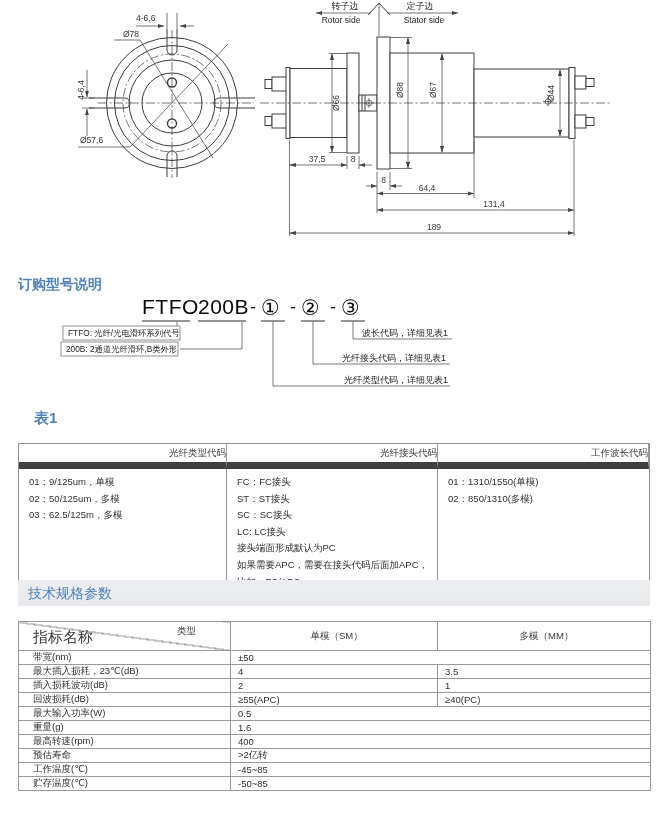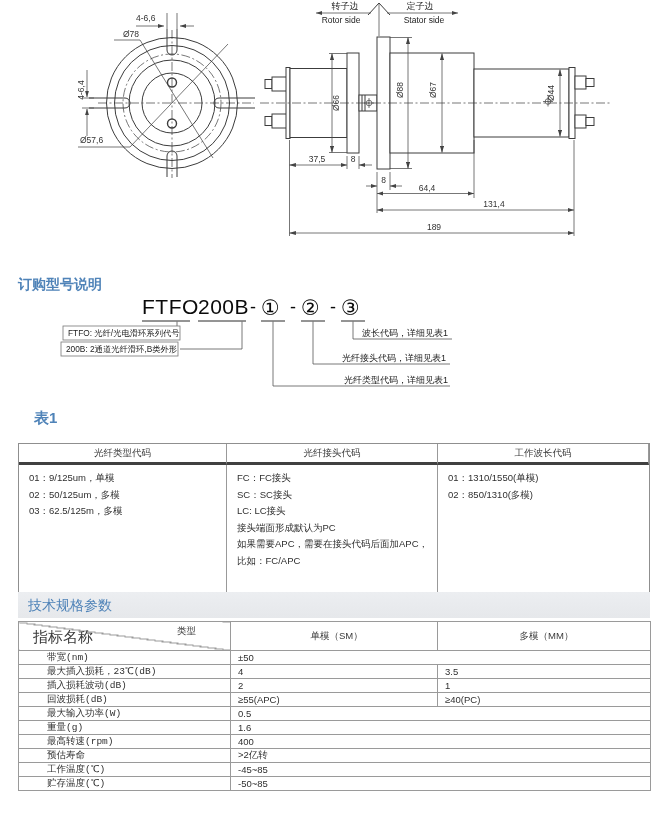--- a/index.html
+++ b/index.html
@@ -22,34 +22,34 @@
   .bxt{font-size:8.3px;fill:#222;}
   .mtx{font-size:21px;fill:#0a0a0a;letter-spacing:0.5px;}
   .mdash{font-size:18px;fill:#0a0a0a;}
 
   .sec-title{position:absolute;left:18px;color:#4f83b8;font-weight:bold;}
   .t-order{top:256px;font-size:14px;margin-top:20px;}
   .t-table1{top:409px;font-size:15px;margin-left:16px;}
 
   .t1{position:absolute;left:18px;top:443px;width:630px;display:grid;
       grid-template-columns:208px 211px 211px;border:1px solid #8f8f8f;font-size:9.5px;}
-  .t1h{height:18px;line-height:18px;text-align:center;color:#3a3a3a;
-       border-bottom:3px solid #404040;}
+  .t1h{height:18px;line-height:18px;text-align:right;color:#3a3a3a;
+       border-bottom:7px solid #404040;}
   .t1h:not(:last-of-type),.t1c:not(:last-of-type){border-right:1px solid #999;}
   .t1c{min-height:116px;padding:5px 8px 6px 10px;line-height:16.6px;}
 
-  .spec-bar{position:absolute;left:18px;top:592px;width:632px;height:26px;
+  .spec-bar{position:absolute;left:18px;top:580px;width:632px;height:26px;
       background:linear-gradient(to bottom,#eceef1,#e6e8eb);}
   .spec-bar span{display:inline-block;margin:5px 0 0 10px;color:#4f83b8;font-size:14px;}
 
   table.spec{position:absolute;left:18px;top:621px;width:632px;border-collapse:collapse;
       table-layout:fixed;font-size:9.5px;}
   table.spec td{border:1px solid #9a9a9a;height:13px;padding:0 2px 0 7px;
       white-space:nowrap;overflow:hidden;color:#2f2f2f;margin-top:8px;}
-  table.spec td.nm{padding-left:28px;font-family:Liberation Mono, monospace;}
+  table.spec td.nm{padding-left:14px;}
   table.spec tr.hrow td{height:28px;text-align:center;color:#3a3a3a;}
   td.diag{position:relative;padding:0 !important;
       background:linear-gradient(to top right,transparent calc(50% - 0.6px),
       #9a9a9a calc(50% - 0.6px),#9a9a9a calc(50% + 0.6px),transparent calc(50% + 0.6px));}
   td.diag .c-top{position:absolute;top:3px;right:34px;font-size:9.5px;}
   td.diag .c-bot{position:absolute;bottom:3px;left:14px;font-size:15px;}
   td.ctr{}
 </style>
 </head>
 <body>
@@ -225,20 +225,21 @@
     <div class="t1h">光纤接头代码</div>
     <div class="t1h">工作波长代码</div>
 
     <div class="t1c">
       <div>01：9/125um，单模</div>
       <div>02：50/125um，多模</div>
       <div>03：62.5/125m，多模</div>
     </div>
     <div class="t1c">
       <div>FC：FC接头</div>
+      <div>ST：ST接头</div>
       <div>SC：SC接头</div>
       <div>LC: LC接头</div>
       <div>接头端面形成默认为PC</div>
       <div>如果需要APC，需要在接头代码后面加APC，</div>
       <div>比如：FC/APC</div>
     </div>
     <div class="t1c">
       <div>01：1310/1550(单模)</div>
       <div>02：850/1310(多模)</div>
     </div>

